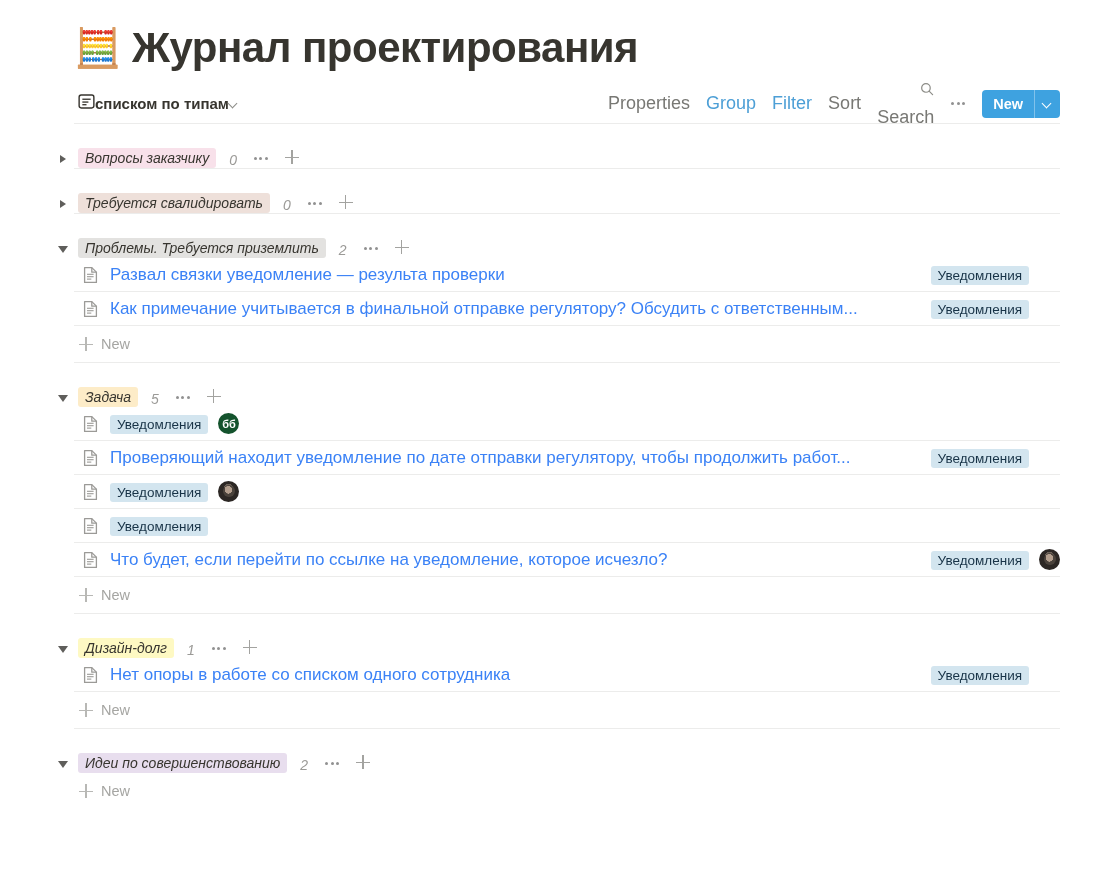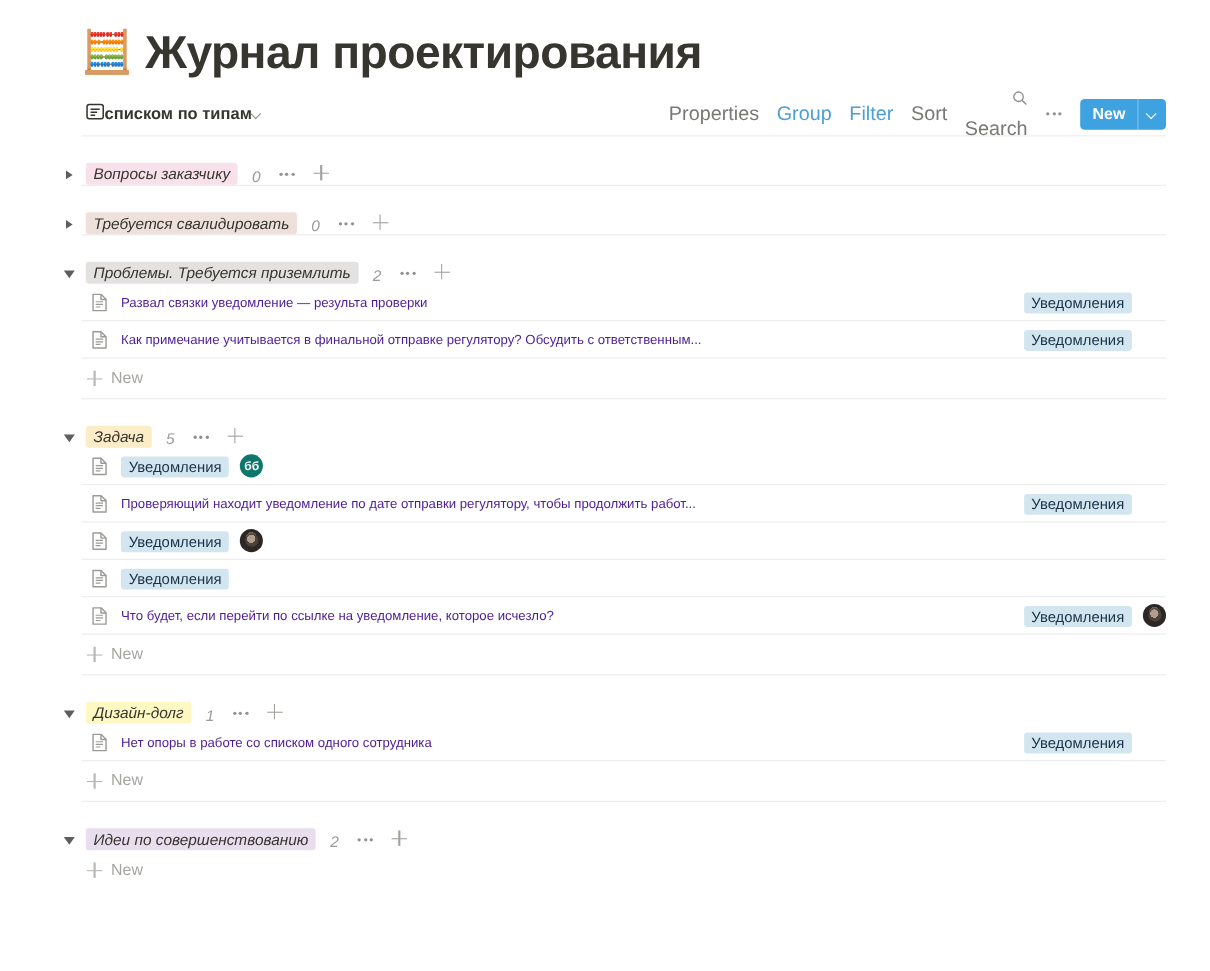--- a/index.html
+++ b/index.html
@@ -158,22 +158,22 @@
     border-bottom: 1px solid #ececeb;
     cursor: pointer;
     position: relative;
   }
   .doc-icon {
     width: 20px; height: 20px; flex: 0 0 20px;
     margin-right: 10px; margin-left: 6px;
     display: flex; align-items: center; justify-content: center;
   }
   .row-title {
-    font-size: 12px;
-    color: #4c1d95;
+    font-size: 17px;
+    color: #3b82f6;
     white-space: nowrap;
     overflow: hidden;
     text-overflow: ellipsis;
     flex: 1 1 auto;
     min-width: 0;
     padding-right: 14px;
   }
   .row-right {
     display: flex; align-items: flex-end; gap: 10px;
     flex: 0 0 auto;
@@ -187,21 +187,21 @@
     white-space: nowrap;
   }
   .avatar {
     width: 21px; height: 21px; border-radius: 50%;
     flex: 0 0 21px;
     display: flex; align-items: center; justify-content: center;
     font-size: 11px; font-weight: 700; color: #fff;
     overflow: hidden;
   }
   .avatar.spacer { background: transparent; }
-  .avatar.letter { background: #0f766e; }
+  .avatar.letter { background: #14532d; }
   .avatar.photo {
     background: radial-gradient(circle at 50% 36%, #6d6259 0 28%, #2c2724 29% 100%);
     position: relative;
   }
   .avatar.photo::after {
     content: "";
     position: absolute; left: 4.5px; top: 4px;
     width: 12px; height: 12px; border-radius: 50%;
     background: radial-gradient(circle at 45% 40%, #b39e8d 0 38%, #4a423b 40% 100%);
   }

